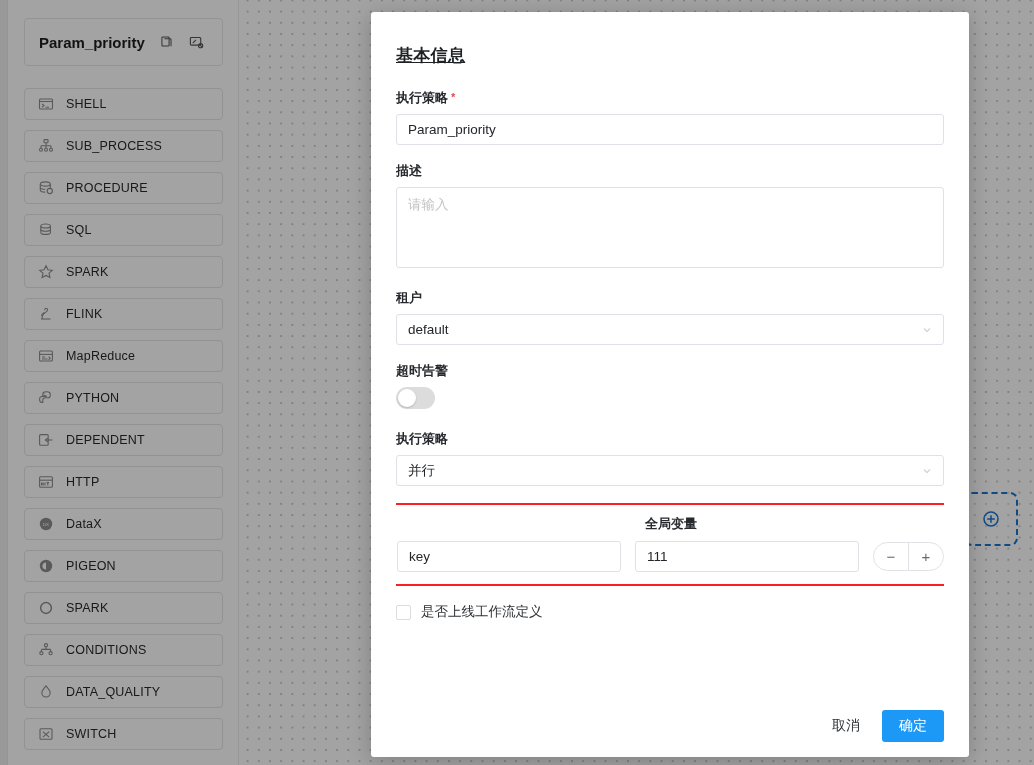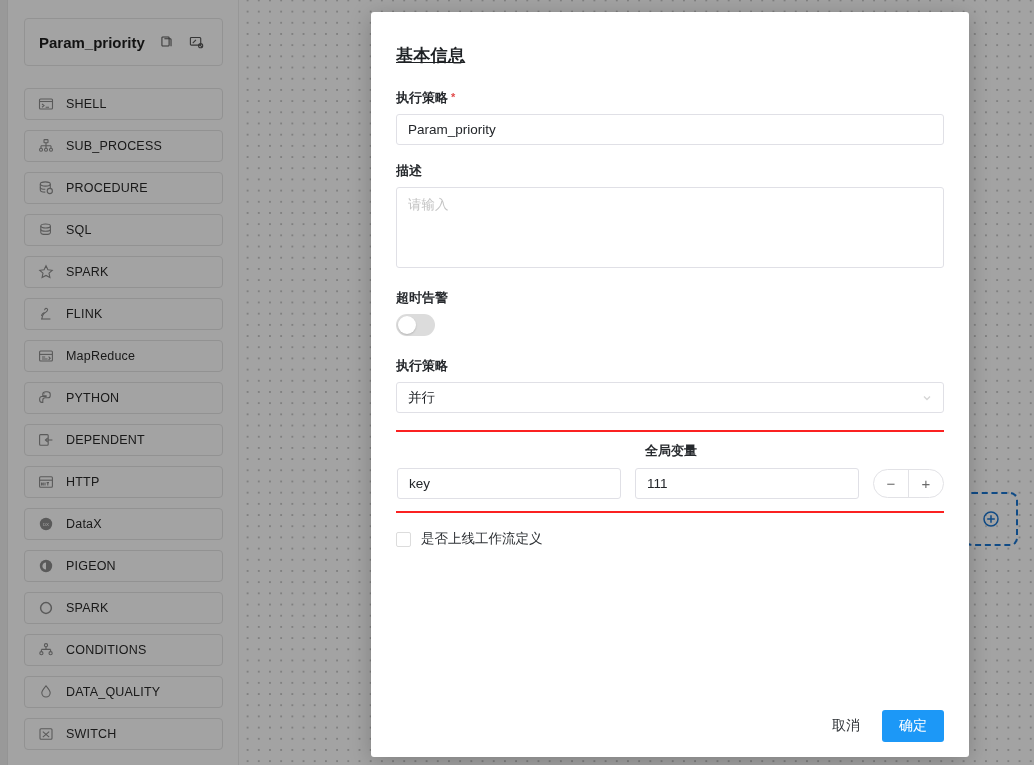--- a/index.html
+++ b/index.html
@@ -544,20 +544,31 @@
         <span>执行策略</span><span class="req-star">*</span>
       </label>
       <input class="text-input" type="text" value="Param_priority" style="">
     </div>
 
     <div class="field">
       <label class="field-label">描述</label>
       <textarea class="textarea" placeholder="请输入" style=""></textarea>
     </div>
 
+    <div class="field">
+      <label class="field-label">租户</label>
+      <div class="select-box">
+        <span class="select-value">default</span>
+        <span class="chevron">
+          <svg width="12" height="12" viewBox="0 0 12 12" fill="none" stroke="currentColor" stroke-width="1.4">
+            <path d="M3 4.6L6 7.6l3-3"></path>
+          </svg>
+        </span>
+      </div>
+    </div>
 
     <div class="field">
       <label class="field-label">超时告警</label>
       <span class="switch">
         <span class="knob"></span>
       </span>
     </div>
 
     <div class="field">
       <label class="field-label">执行策略</label>

